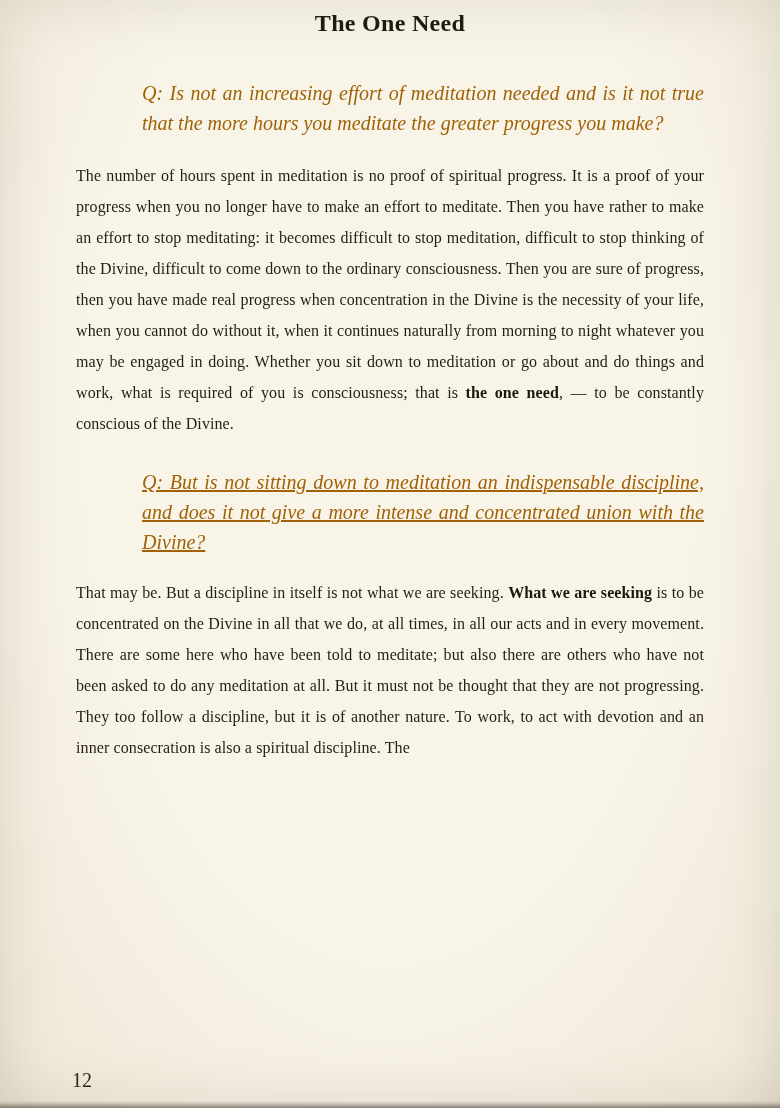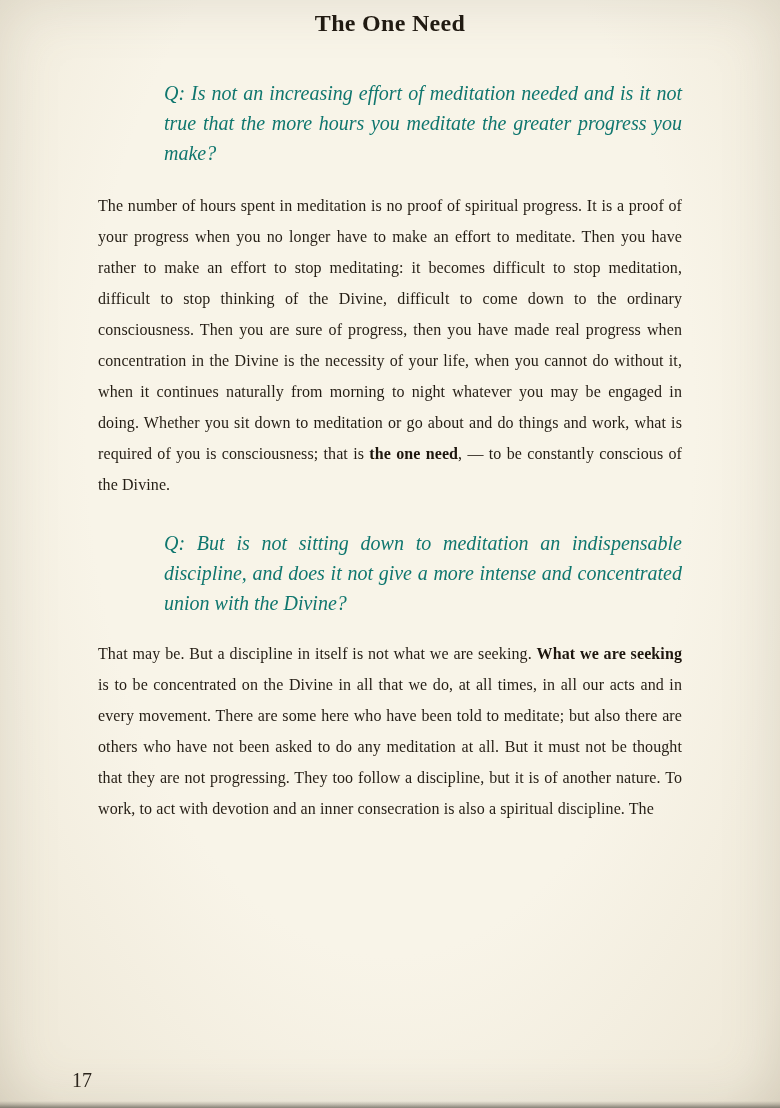--- a/index.html
+++ b/index.html
@@ -11,43 +11,43 @@
     height: 1108px;
     position: relative;
     overflow: hidden;
     background: radial-gradient(ellipse at 50% 38%, #f8f4e8 55%, #efe9d9 92%, #e7e0cf 100%);
     font-family: "Liberation Serif", "DejaVu Serif", serif;
     color: #272016;
   }
   .page {
     position: absolute;
     inset: 0;
-    padding: 0 98px;
+    padding: 0 76px;
     box-sizing: border-box;
   }
   .title {
     margin: 6px 0 0 0;
     text-align: center;
     font-size: 24px;
     line-height: 34px;
     font-weight: 700;
     letter-spacing: 0.3px;
     color: #1e1810;
   }
   .question {
     margin: 0;
     margin-left: 66px;
     font-style: italic;
     font-size: 20px;
     line-height: 30px;
     text-align: justify;
-    color: #0f766e;
+    color: #a16207;
   }
   .q1 { margin-top: 38px; }
-  .q2 { margin-top: 28px; }
+  .q2 { margin-top: 28px; text-decoration: underline; }
   .body-para {
     margin: 0;
     font-size: 16px;
     line-height: 31px;
     text-align: justify;
     letter-spacing: 0.1px;
     color: #241d14;
   }
   .p1 { margin-top: 22px; }
   .p2 { margin-top: 20px; }
@@ -85,18 +85,18 @@
   <h1 class="title">The One Need</h1>
 
   <blockquote class="question q1">Q: Is not an increasing effort of meditation needed and is it not true that the more hours you meditate the greater progress you make?</blockquote>
 
   <p class="body-para p1"><span>The number of hours spent in meditation is no proof of spiritual progress. It is a proof of your progress when you no longer have to make an effort to meditate. Then you have rather to make an effort to stop meditating: it becomes difficult to stop meditation, difficult to stop thinking of the Divine, difficult to come down to the ordinary consciousness. Then you are sure of progress, then you have made real progress when concentration in the Divine is the necessity of your life, when you cannot do without it, when it continues naturally from morning to night whatever you may be engaged in doing. Whether you sit down to meditation or go about and do things and work, what is required of you is consciousness; that is </span><b>the one need</b><span>, — to be constantly conscious of the Divine.</span></p>
 
   <blockquote class="question q2">Q: But is not sitting down to meditation an indispensable discipline, and does it not give a more intense and concentrated union with the Divine?</blockquote>
 
   <p class="body-para p2"><span>That may be. But a discipline in itself is not what we are seeking. </span><b>What we are seeking</b><span> is to be concentrated on the Divine in all that we do, at all times, in all our acts and in every movement. There are some here who have been told to meditate; but also there are others who have not been asked to do any meditation at all. But it must not be thought that they are not progressing. They too follow a discipline, but it is of another nature. To work, to act with devotion and an inner consecration is also a spiritual discipline. The</span></p>
 
-  <div class="page-number">17</div>
+  <div class="page-number">12</div>
 
 </div>
 
 <div class="vignette"></div>
 <div class="page-edge-shadow"></div>
 
 </body></html>

